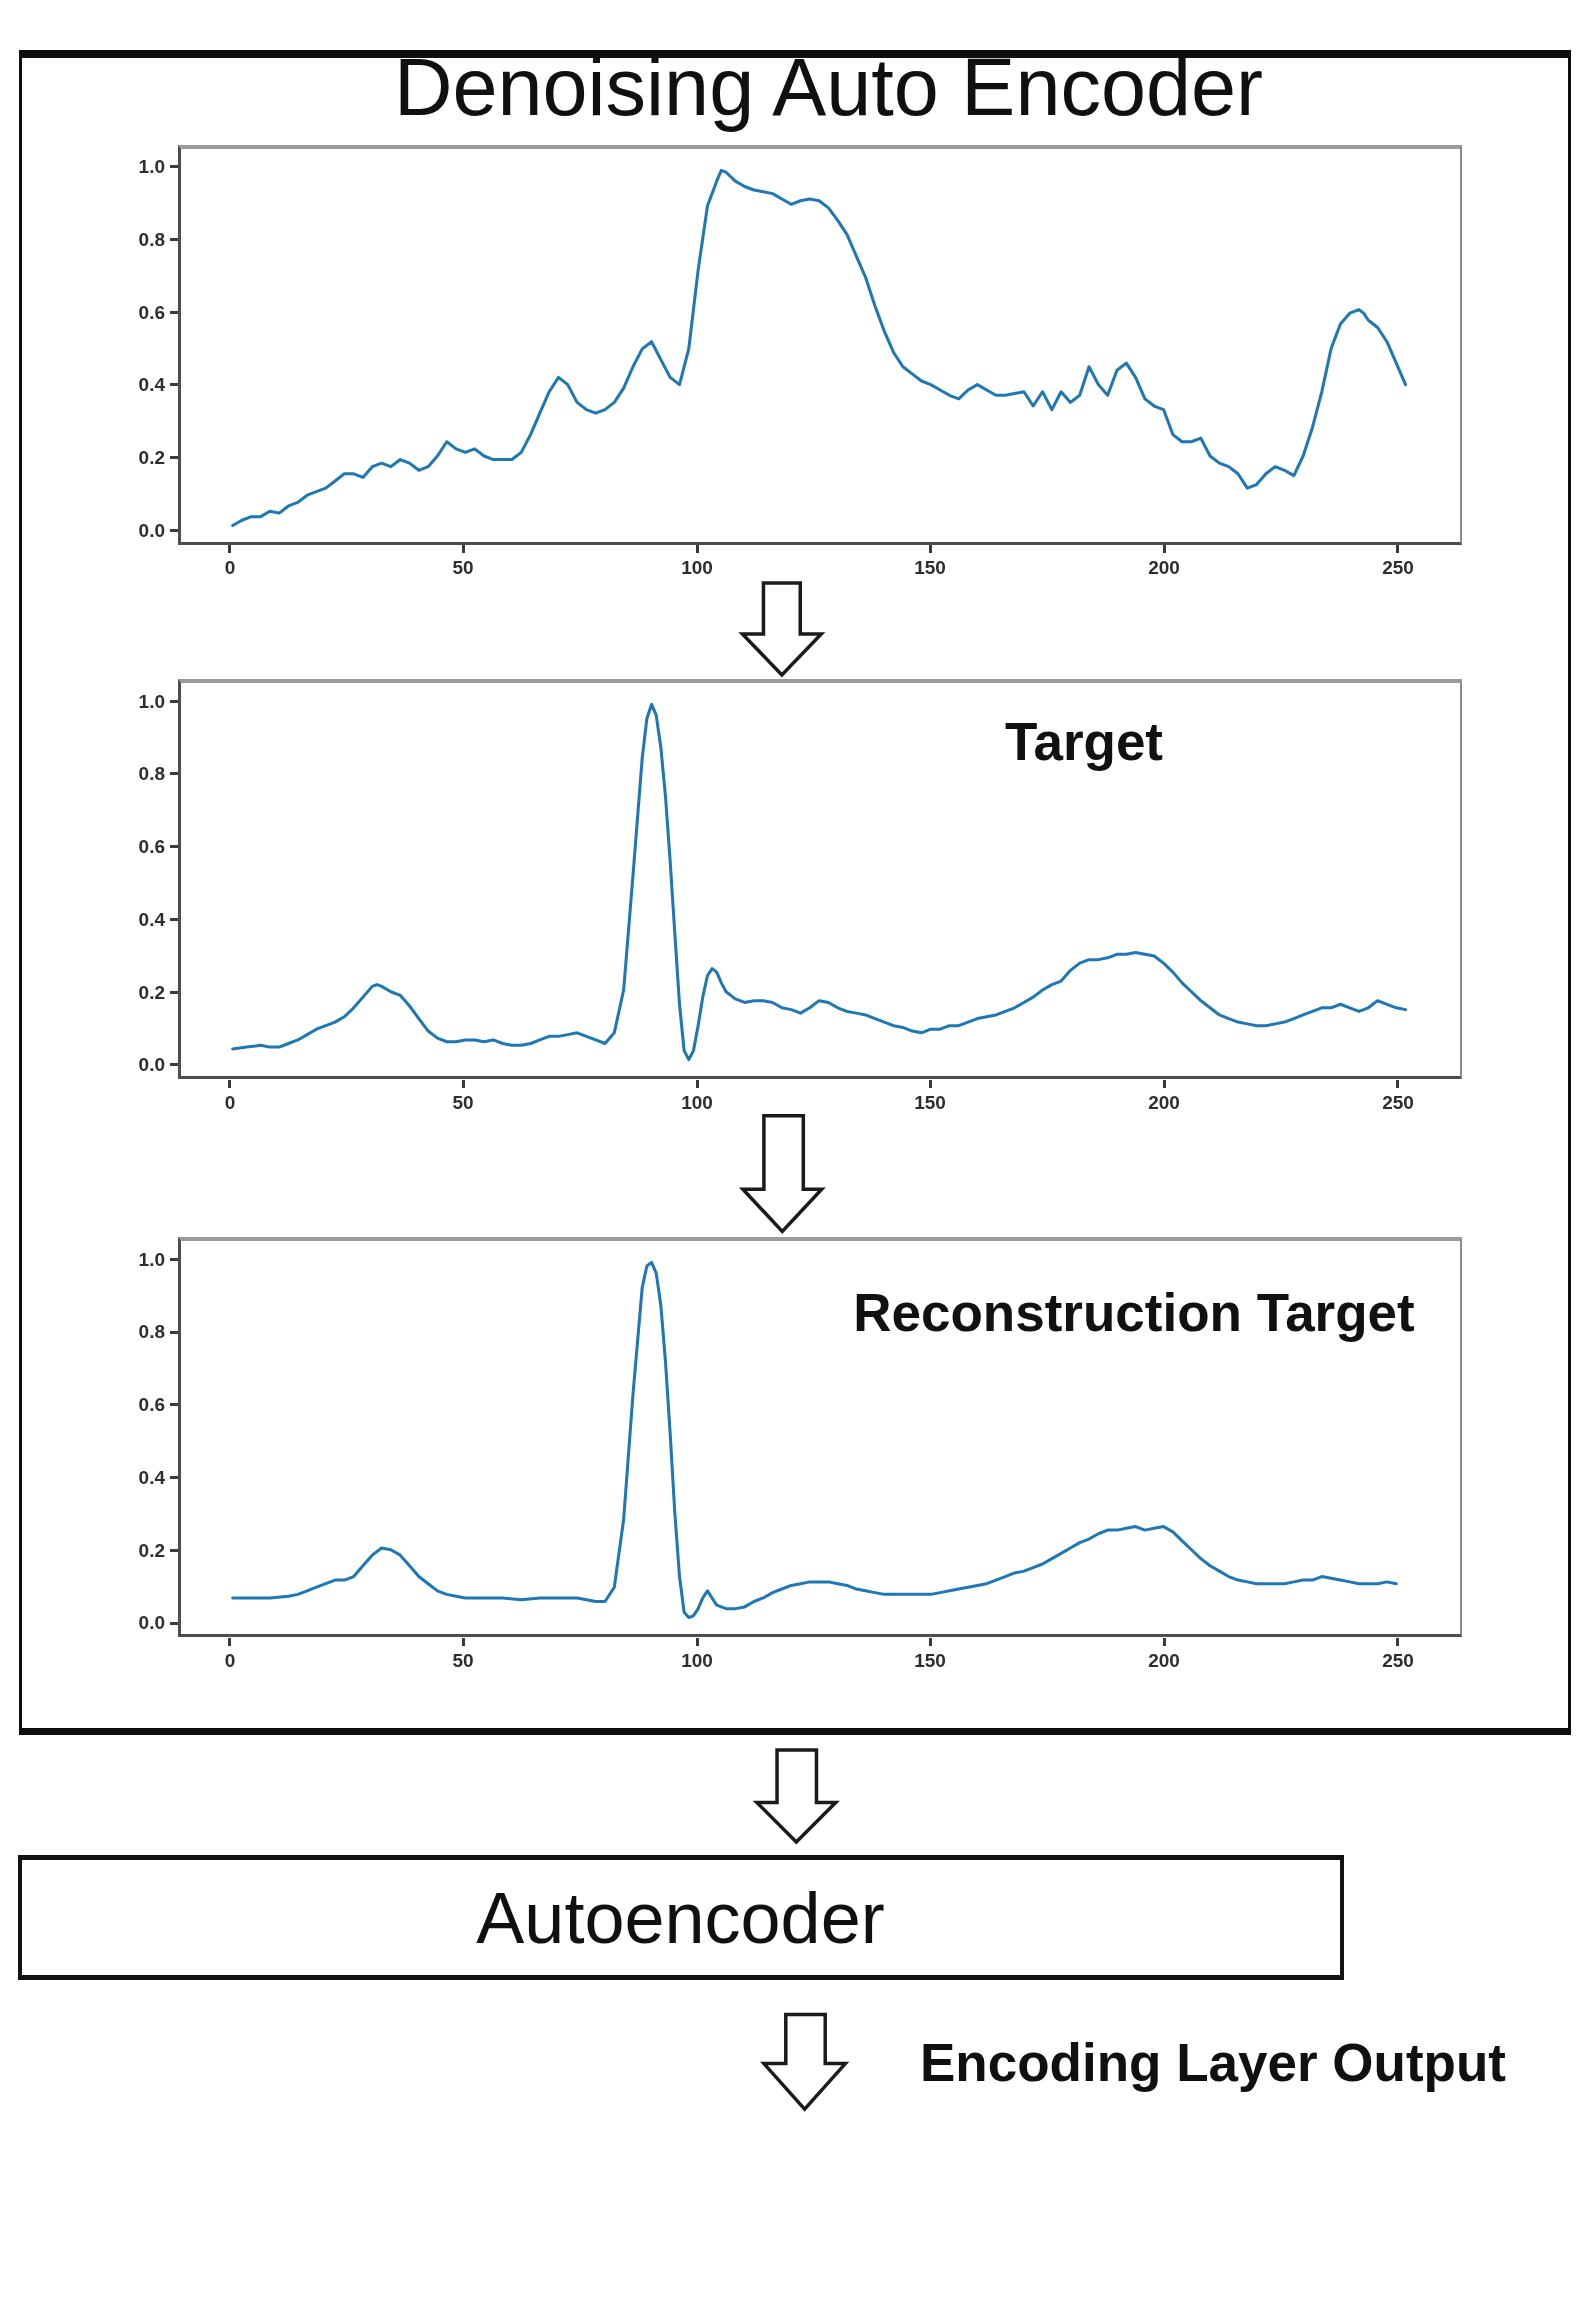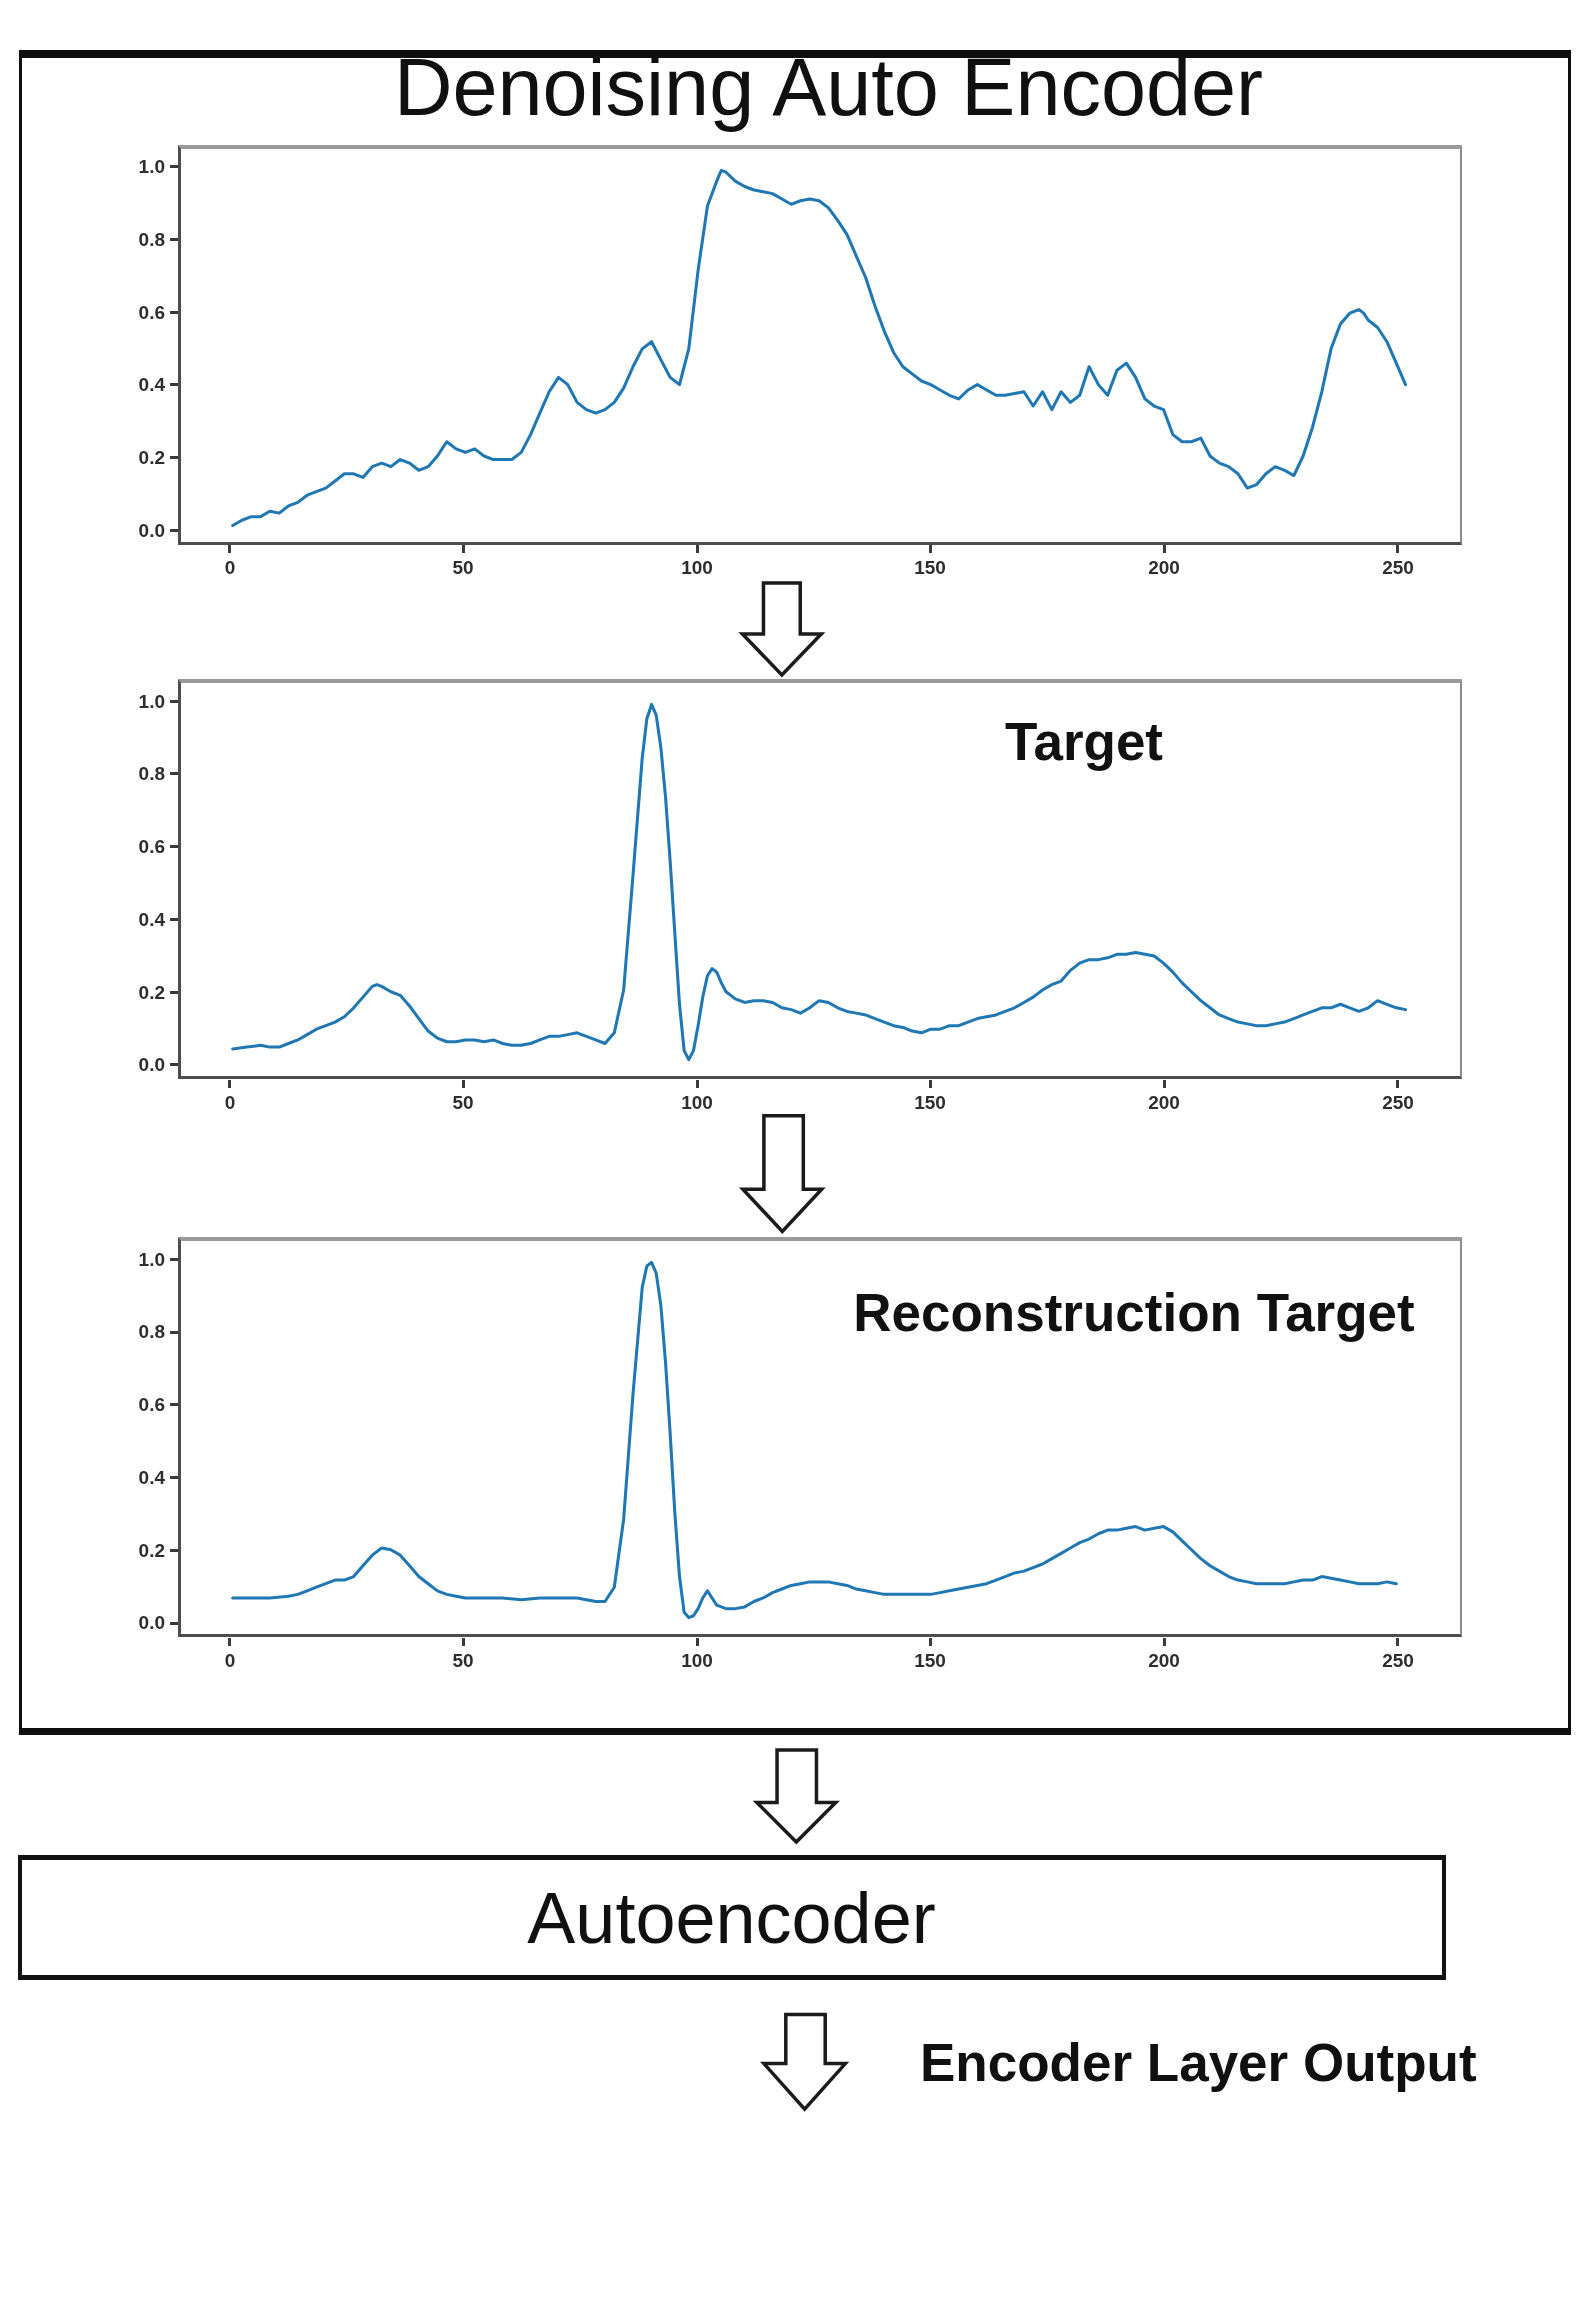--- a/index.html
+++ b/index.html
@@ -28,21 +28,21 @@
   .tick-label-y{position:absolute;width:63px;text-align:right;font-size:19px;font-weight:600;
                 color:#2e2e2e;line-height:23px;}
   .tick-label-x{position:absolute;width:70px;text-align:center;font-size:19px;font-weight:600;
                 color:#2e2e2e;line-height:23px;}
 
   
   #arrows{position:absolute;left:0;top:0;width:1590px;height:2319px;pointer-events:none;}
   #arrows polygon{fill:#ffffff;stroke:#1b1b1b;stroke-width:4;}
 
   
-  .autoencoder-box{position:absolute;left:17.5px;top:1855px;width:1428px;height:125px;box-sizing:border-box;
+  .autoencoder-box{position:absolute;left:17.5px;top:1855px;width:1326px;height:125px;box-sizing:border-box;
                    border:4.4px solid #121212;border-top-width:5.3px;border-bottom-width:5.3px;
                    display:flex;align-items:center;justify-content:center;background:#fff;}
   .autoencoder-box .label{font-size:72px;font-weight:400;color:#101010;line-height:1;}
 
   .encoding-label{position:absolute;left:920px;top:2036px;width:613px;font-size:53px;font-weight:600;
                   color:#101010;line-height:53px;white-space:nowrap;}
 
   
   .feature-row{position:absolute;left:32px;top:2171px;width:1539px;height:127px;box-sizing:border-box;
                border:3.5px solid #121212;border-top-width:5.3px;display:flex;background:#fff;}
@@ -79,21 +79,21 @@
     <polygon points="871.5,665 913.5,665 913.5,723 937.5,723 892.5,770 847.5,723 871.5,723"></polygon>
     <polygon points="872,1273 917,1273 917,1357 938,1357 893,1405 848,1357 872,1357"></polygon>
     <polygon points="887,1997 932,1997 932,2057 954,2057 909,2102 864,2057 887,2057"></polygon>
     <polygon points="897,2299 942,2299 942,2355 965,2355 918.5,2407 872,2355 897,2355"></polygon>
   </svg>
 
   <div class="autoencoder-box">
     <div class="label">Autoencoder</div>
   </div>
 
-  <div class="encoding-label">Encoder Layer Output</div>
+  <div class="encoding-label">Encoding Layer Output</div>
 
 
     <div class="tick-mark-y" style="left: 170px; top: 529px;"></div>
     <div class="tick-label-y" style="left: 102px; top: 519px;">0.0</div>
     <div class="tick-mark-y" style="left: 170px; top: 456px;"></div>
     <div class="tick-label-y" style="left: 102px; top: 446px;">0.2</div>
     <div class="tick-mark-y" style="left: 170px; top: 383px;"></div>
     <div class="tick-label-y" style="left: 102px; top: 373px;">0.4</div>
     <div class="tick-mark-y" style="left: 170px; top: 311px;"></div>
     <div class="tick-label-y" style="left: 102px; top: 301px;">0.6</div>

